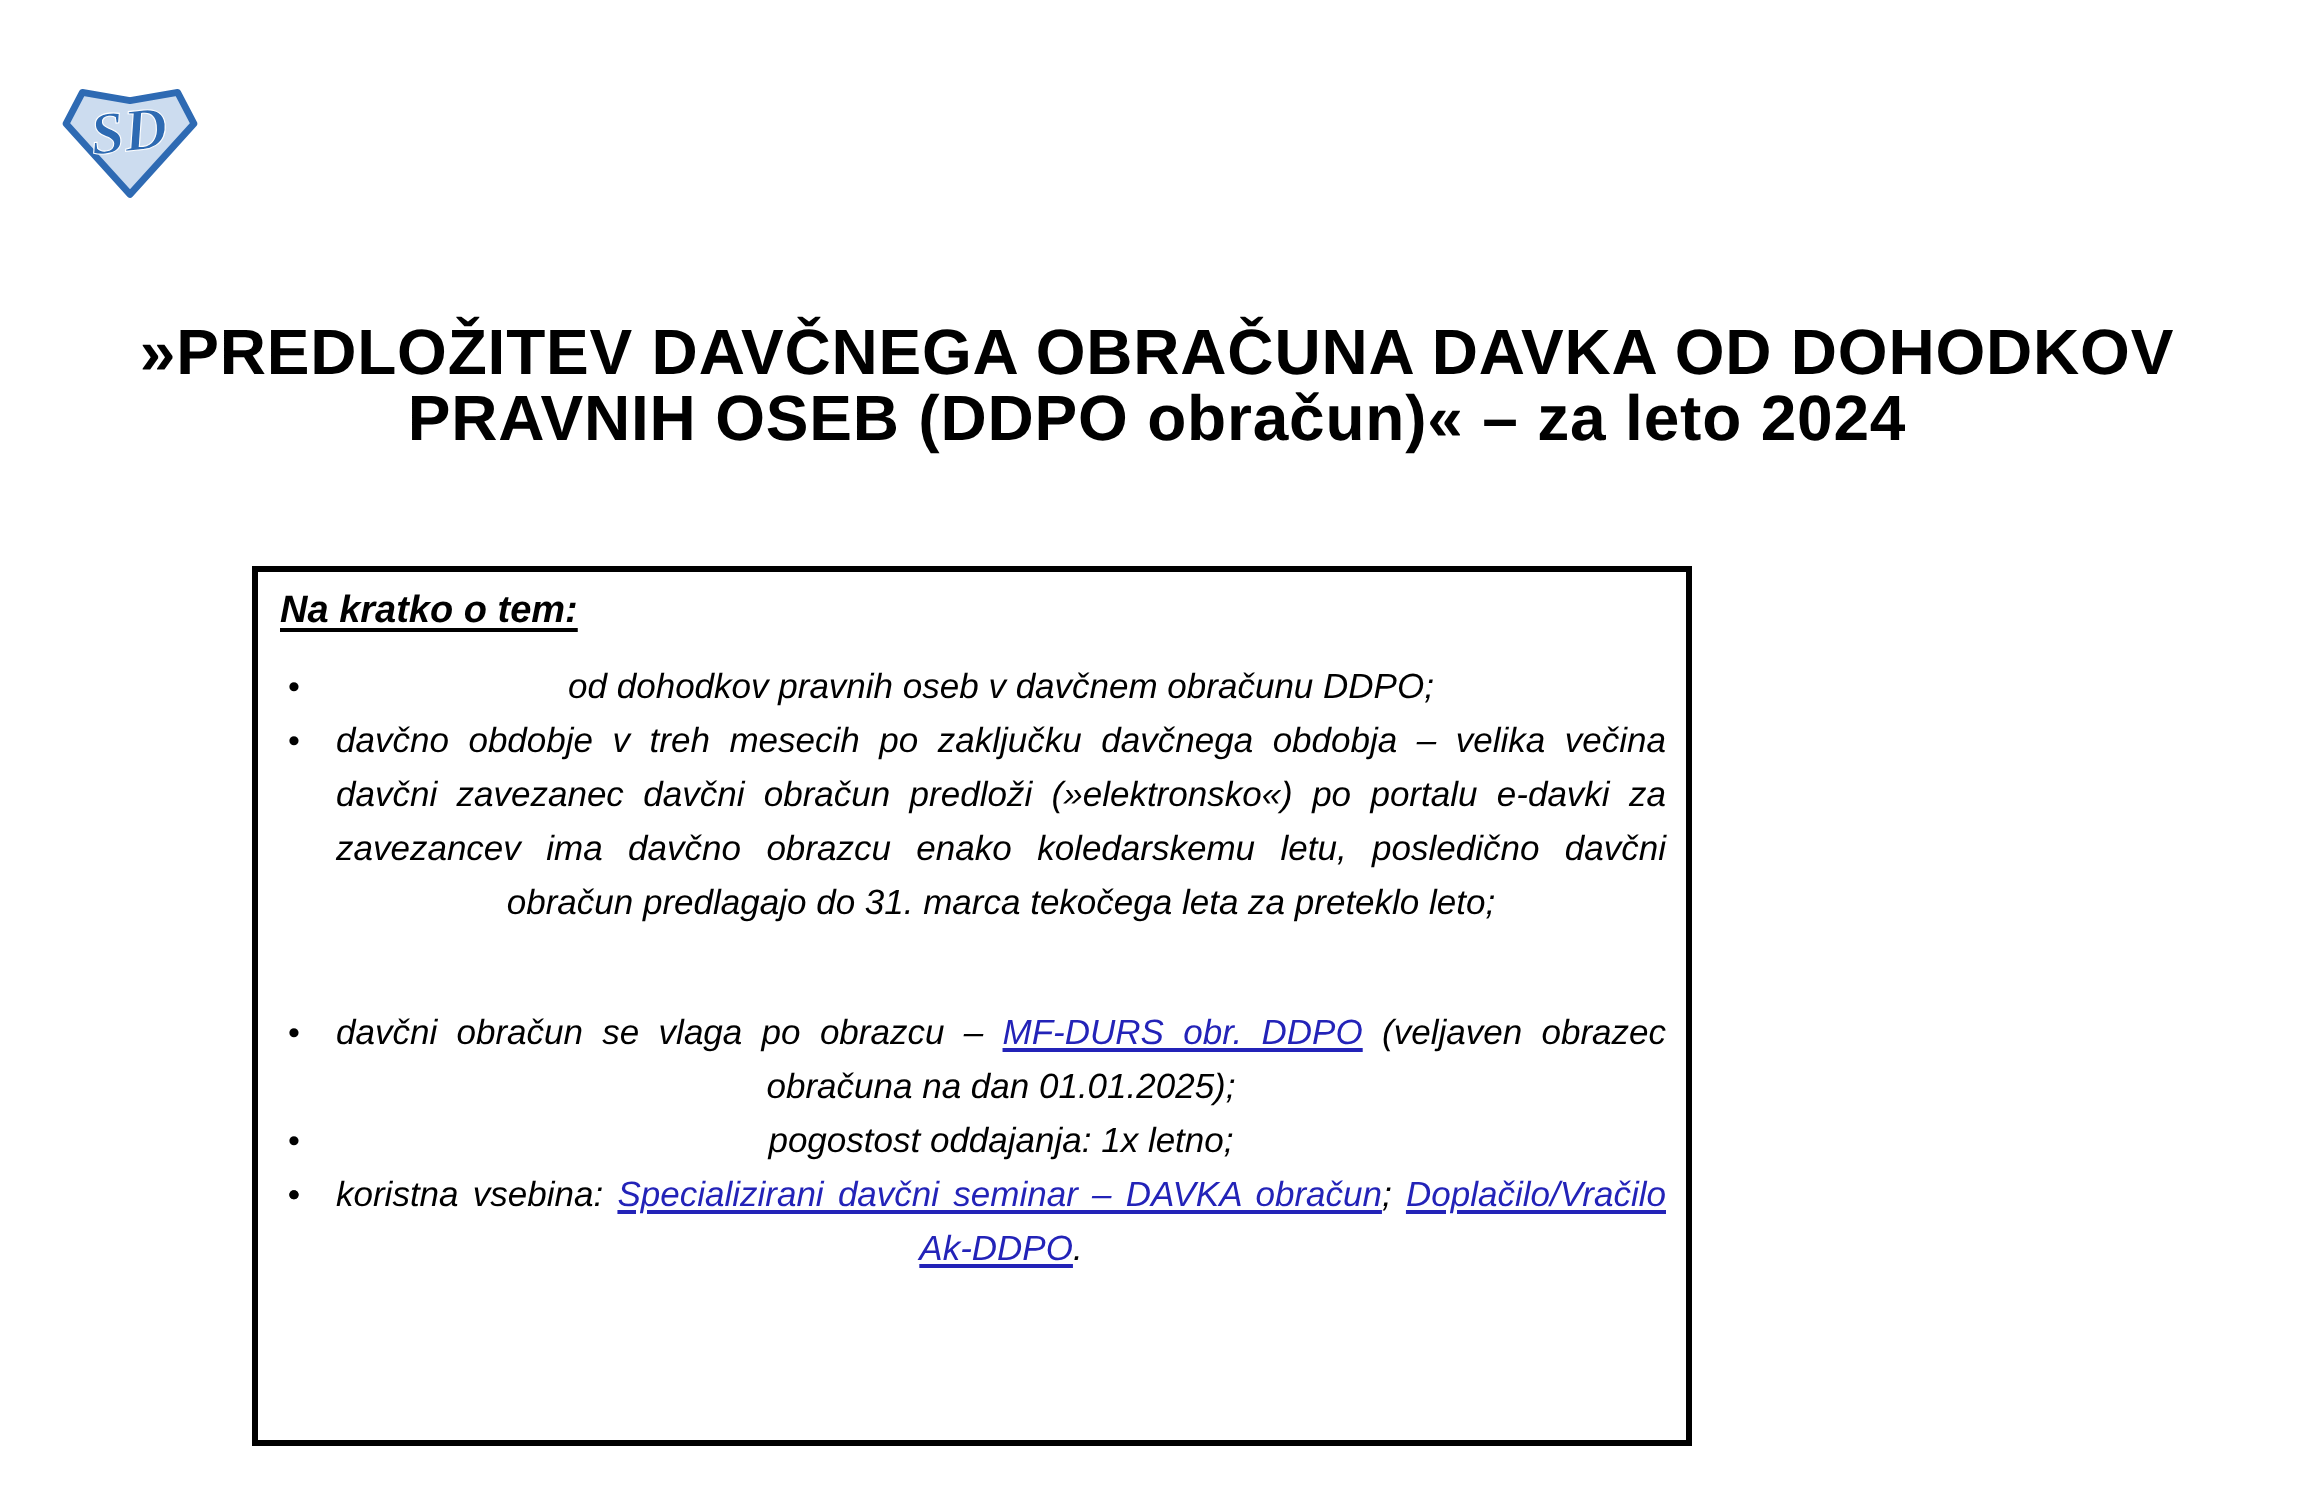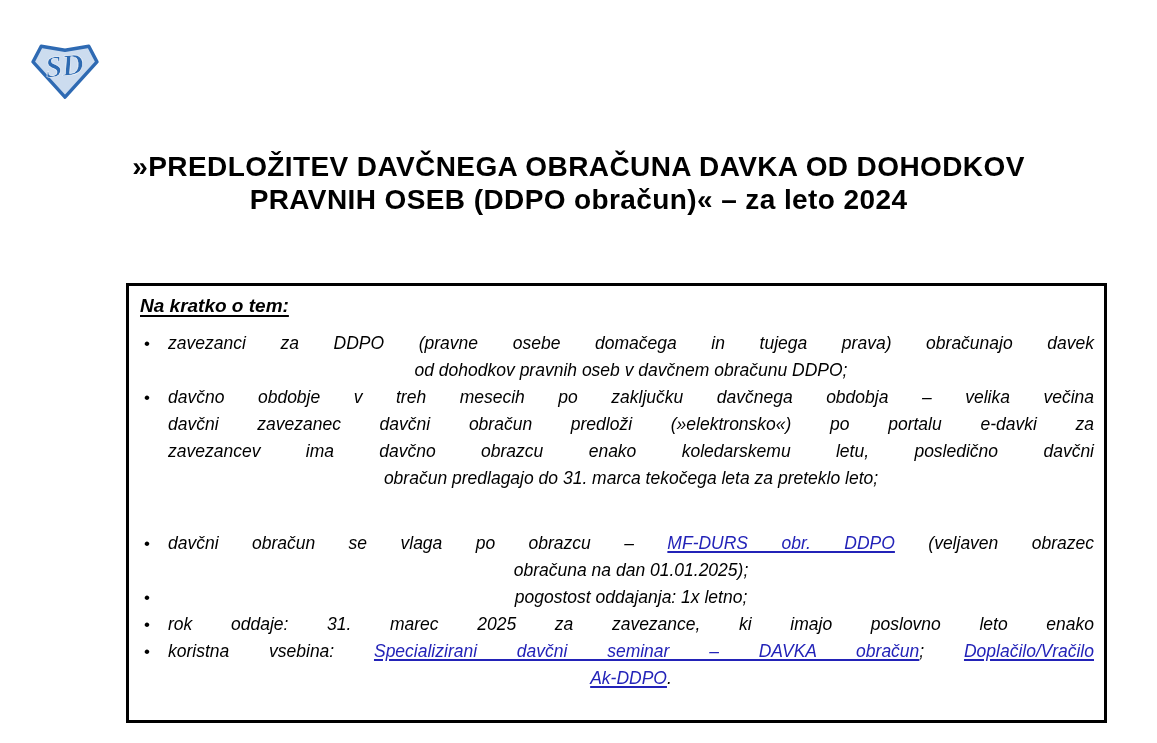--- a/index.html
+++ b/index.html
@@ -18,32 +18,32 @@
     position: absolute;
     left: 31px;
     top: 40px;
     width: 68px;
     height: 60px;
   }
   .doc-title {
     position: absolute;
     left: 0;
     right: 0;
-    top: 150px;
+    top: 160px;
     text-align: center;
     font-weight: bold;
-    font-size: 28px;
+    font-size: 32px;
     line-height: 33px;
     letter-spacing: 0.4px;
   }
   .info-box {
     position: absolute;
     left: 126px;
     top: 283px;
-    width: 981px;
+    width: 720px;
     height: 440px;
     border: 3px solid #000;
     padding: 6px 10px 0 9px;
   }
   .box-heading {
     display: inline-block;
     margin: 2px 0 13px 2px;
     font-size: 19px;
     line-height: 23px;
     font-weight: bold;
@@ -96,38 +96,36 @@
 
   <div class="doc-title">
     <div>»PREDLOŽITEV DAVČNEGA OBRAČUNA DAVKA OD DOHODKOV</div>
     <div>PRAVNIH OSEB (DDPO obračun)« – za leto 2024</div>
   </div>
 
   <div class="info-box">
     <span class="box-heading">Na kratko o tem:</span>
     <ul class="bullets" id="bullet-list">
         <li>
-          <div class="line just"><span>zavezanci za DDPO (pravne osebe domačega in tujega prava) obračunajo davek</span></div>
           <div class="line"><span>od dohodkov pravnih oseb v davčnem obračunu DDPO;</span></div>
         </li>
         <li>
           <div class="line just"><span>davčno obdobje v treh mesecih po zaključku davčnega obdobja – velika večina</span></div>
           <div class="line just"><span>davčni zavezanec davčni obračun predloži (»elektronsko«) po portalu e-davki za</span></div>
           <div class="line just"><span>zavezancev ima davčno obrazcu enako koledarskemu letu, posledično davčni</span></div>
           <div class="line"><span>obračun predlagajo do 31. marca tekočega leta za preteklo leto;</span></div>
         </li>
         <li class="gap-before">
           <div class="line just"><span>davčni obračun se vlaga po obrazcu – </span><a class="doclink" href="#">MF-DURS obr. DDPO</a><span> (veljaven obrazec</span></div>
           <div class="line"><span>obračuna na dan 01.01.2025);</span></div>
         </li>
         <li>
           <div class="line"><span>pogostost oddajanja: 1x letno;</span></div>
         </li>
         <li>
-          <div class="line just"><span>rok oddaje: 31. marec 2025 za zavezance, ki imajo poslovno leto enako</span></div>
         </li>
         <li>
           <div class="line just"><span>koristna vsebina: </span><a class="doclink" href="#">Specializirani davčni seminar – DAVKA obračun</a><span>; </span><a class="doclink" href="#">Doplačilo/Vračilo</a></div>
           <div class="line"><a class="doclink" href="#">Ak-DDPO</a><span>.</span></div>
         </li>
       </ul>
   </div>
 
 </div>
 

